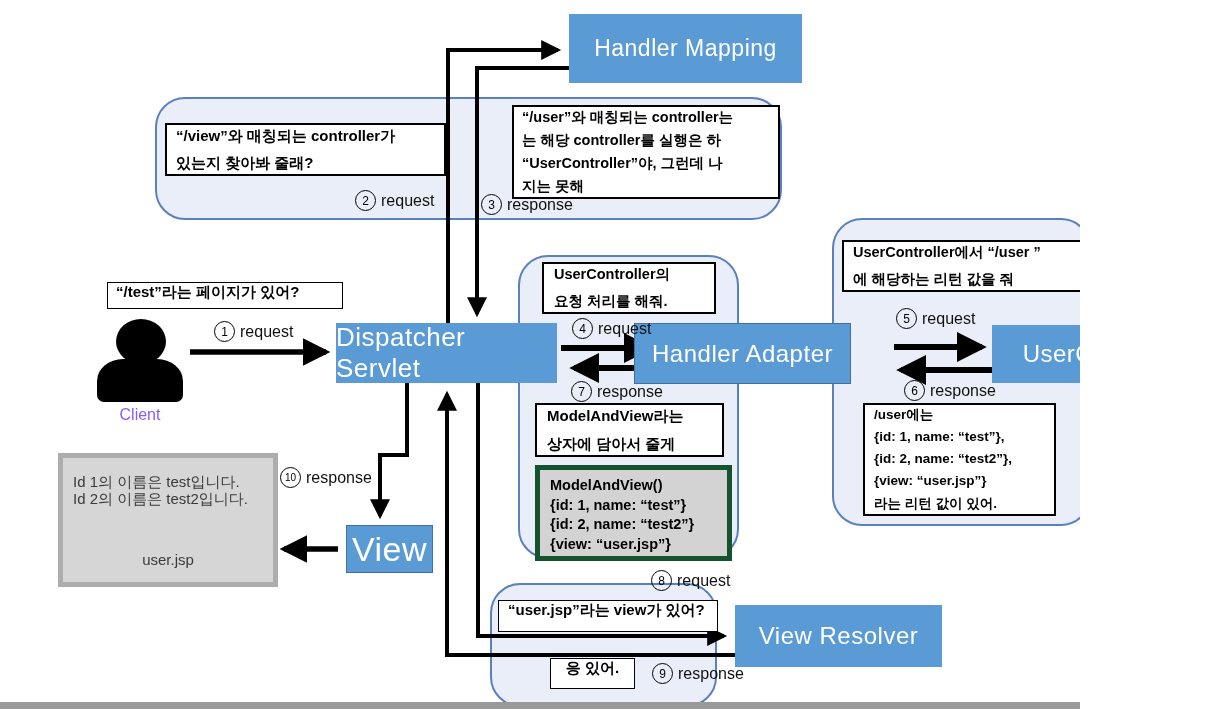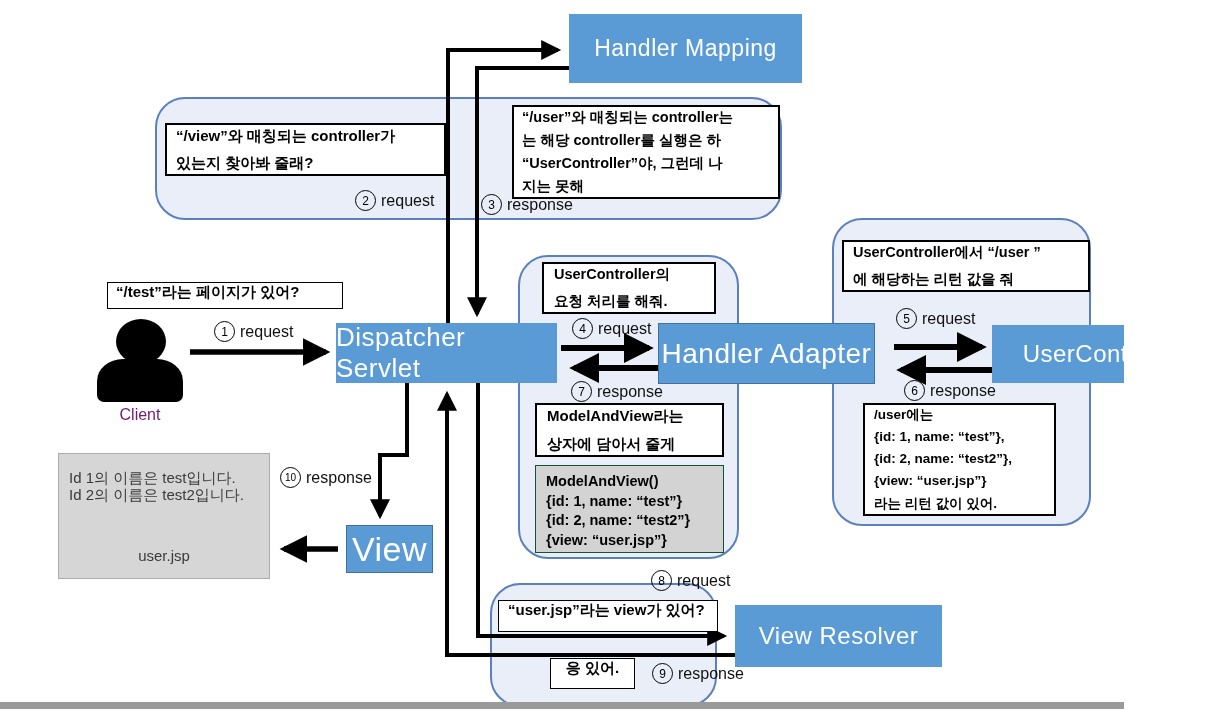--- a/index.html
+++ b/index.html
@@ -1,18 +1,18 @@
 <!DOCTYPE html>
 <html><head>
 <meta charset="utf-8">
 <style>
   html,body{margin:0;padding:0;background:#fff;}
   #canvas{
     position:relative;width:1080px;height:710px;background:#ffffff;overflow:hidden;
-    font-family:"Liberation Sans","DejaVu Sans",sans-serif;color:#000;padding-left:44px;
+    font-family:"Liberation Sans","DejaVu Sans",sans-serif;color:#000;
   }
   
   .container{
     position:absolute;background:#EAEEF8;border:2px solid #5B80BF;border-radius:30px;z-index:0;
   }
   
   #arrows{position:absolute;left:0;top:0;z-index:1;}
   
   .node{
     position:absolute;background:#5B9BD5;color:#fff;display:flex;align-items:center;justify-content:center;
@@ -21,36 +21,36 @@
   .node.bordered{border:1.5px solid #41719C;}
   
   .speech{
     position:absolute;background:#fff;border:2px solid #000;z-index:3;
     font-weight:bold;display:flex;flex-direction:column;justify-content:space-between;
   }
   .speech .ln{white-space:nowrap;}
   
   .graybox{
     position:absolute;z-index:3;font-weight:bold;
-    background:#D3D3D3;border:1px solid #14532d;
+    background:#D3D3D3;border:5px solid #14532d;
   }
   
   .step{
     position:absolute;z-index:4;display:flex;align-items:center;gap:5px;
     font-size:16px;color:#111;font-weight:normal;white-space:nowrap;
   }
   .stepnum{
     width:19px;height:19px;border:1.4px solid #000;border-radius:50%;
     display:flex;align-items:center;justify-content:center;
     font-size:12px;color:#000;background:#fff0;line-height:1;
   }
   
   .person-head{position:absolute;background:#000;border-radius:50%;z-index:3;}
   .person-body{position:absolute;background:#000;border-radius:26px 26px 7px 7px;z-index:2;border-top:4px solid #fff;}
-  .caption{position:absolute;z-index:3;font-size:16px;color:#701a75;text-align:center;}
+  .caption{position:absolute;z-index:3;font-size:16px;color:#8b5cf6;text-align:center;}
   .bottom-bar{position:absolute;left:0;top:702px;width:1232px;height:7px;background:#9A9A9A;z-index:5;}
 </style>
 </head>
 <body>
 
 <div id="canvas">
 
   <div class="container" style="left:155px;top:97px;width:623px;height:119px;"></div>
   <div class="container" style="left:518px;top:255px;width:217px;height:300px;"></div>
   <div class="container" style="left:832px;top:218px;width:255px;height:304px;"></div>
@@ -74,21 +74,21 @@
     <path d="M407 383 V455 H380 V516" stroke="#000" stroke-width="4" fill="none" marker-end="url(#ah)"></path>
     <path d="M338 549 H284" stroke="#000" stroke-width="5.5" fill="none" marker-end="url(#ah)"></path>
   </svg>
 
   <div class="node" style="left:569px;top:14px;width:233px;height:69px;font-size:23px;">
       <span>Handler Mapping</span>
     </div>
   <div class="node" style="left:336px;top:323px;width:221px;height:60px;font-size:26px;">
       <span>Dispatcher Servlet</span>
     </div>
-  <div class="node bordered" style="left:658px;top:323px;width:215px;height:59px;font-size:28px;">
+  <div class="node bordered" style="left:634px;top:323px;width:215px;height:59px;font-size:24px;">
       <span>Handler Adapter</span>
     </div>
   <div class="node" style="left:992px;top:325px;width:223px;height:58px;font-size:24px;">
       <span>UserController</span>
     </div>
   <div class="node bordered" style="left:346px;top:525px;width:85px;height:46px;font-size:34px;">
       <span>View</span>
     </div>
   <div class="node" style="left:735px;top:605px;width:207px;height:62px;font-size:24px;">
       <span>View Resolver</span>

